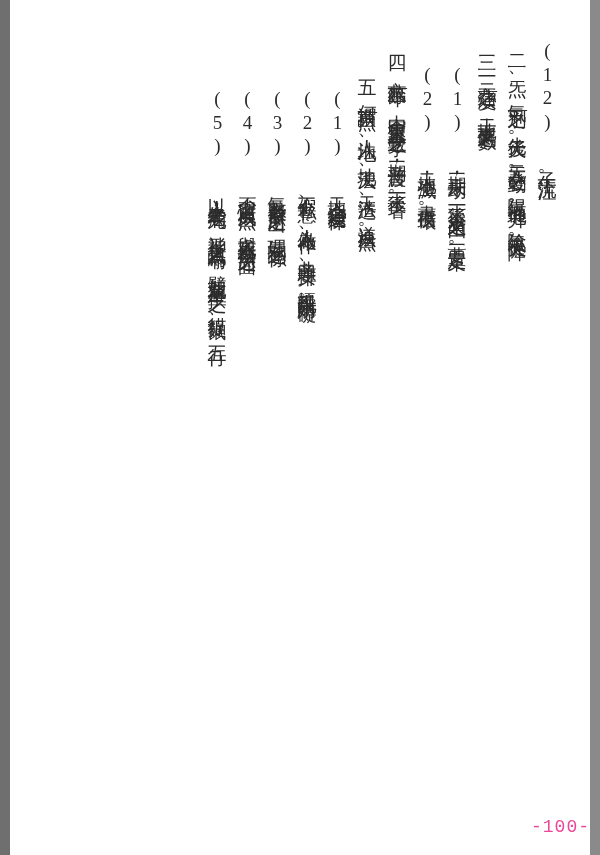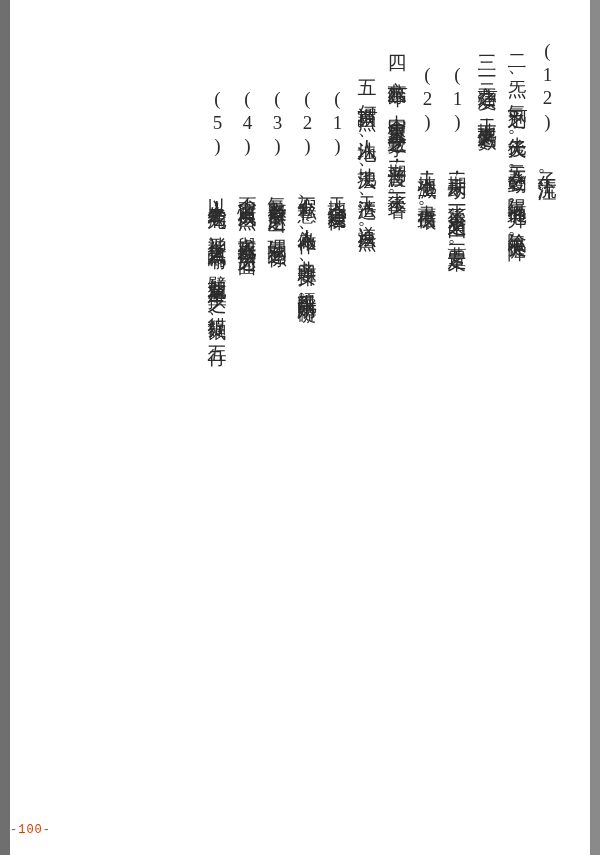--- a/index.html
+++ b/index.html
@@ -69,24 +69,24 @@
     align-items: flex-start;
   }
   .indent-0 { padding-top: 0px; }
   .indent-1 { padding-top: 24px; }
   .indent-2 { padding-top: 48px; }
   .footer {
     position: absolute;
     left: 0;
     right: 0;
     bottom: 18px;
-    text-align: left;
+    text-align: right;
     font-family: "Liberation Mono", "DejaVu Sans Mono", monospace;
-    font-size: 12px;
-    color: #c2410c;
+    font-size: 18px;
+    color: #ec4899;
     letter-spacing: 1px;
   }
 </style>
 </head>
 <body>
 
 <div class="page-edge-left"></div>
 <div class="page-edge-right"></div>
 
 <div class="page">

